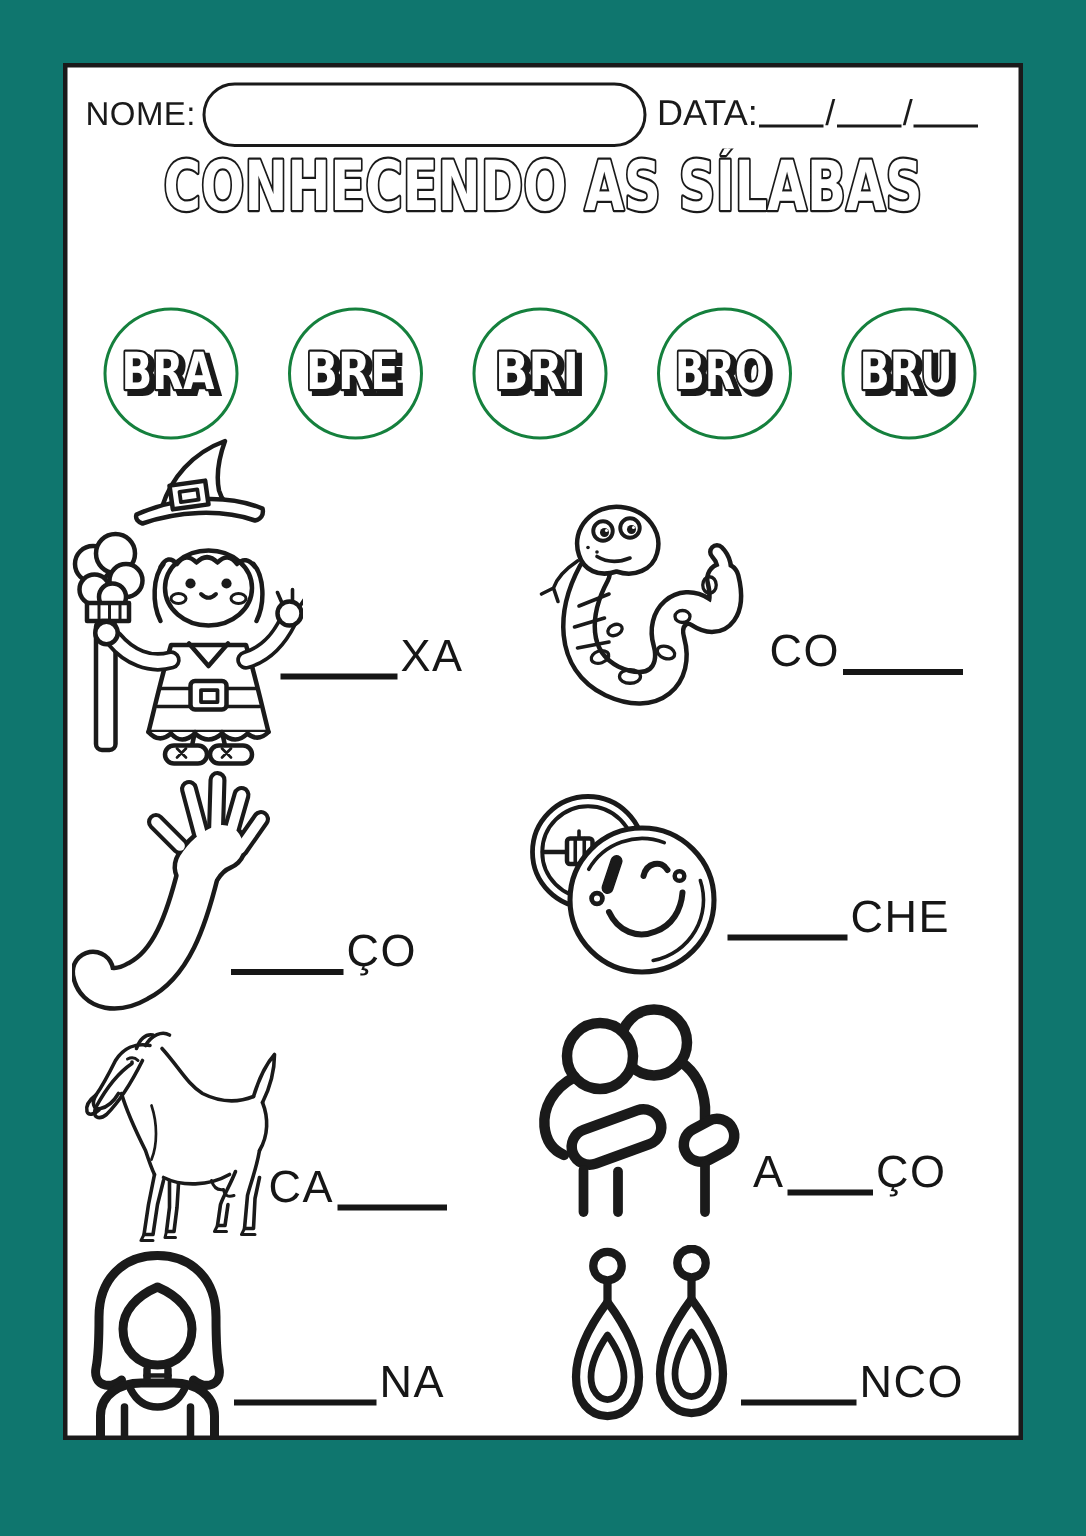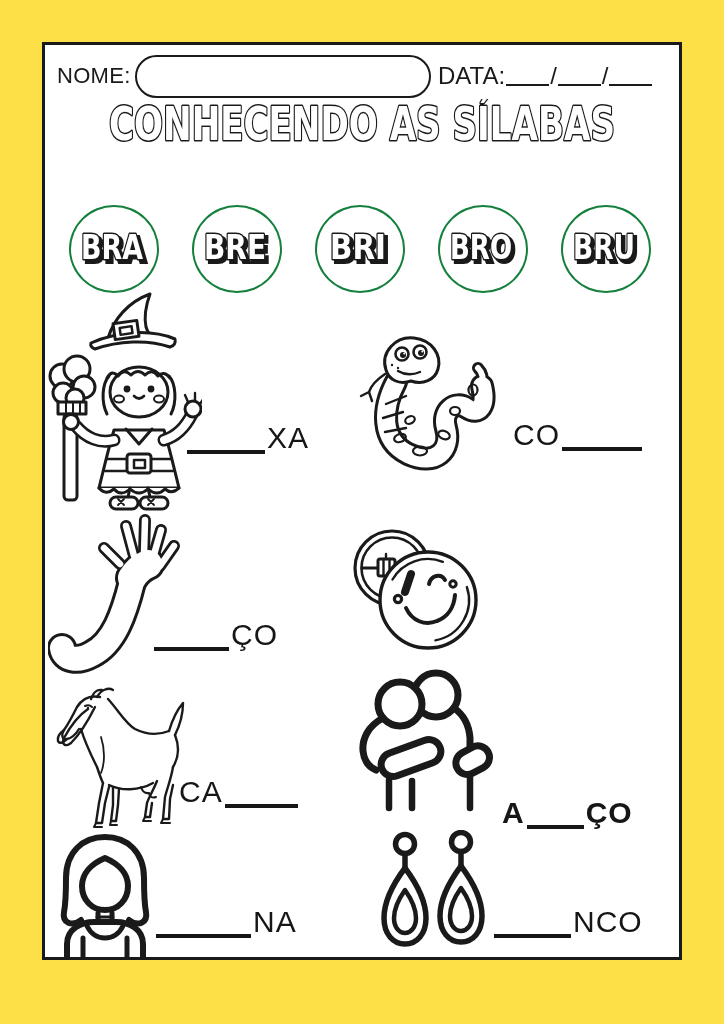--- a/index.html
+++ b/index.html
@@ -1,17 +1,17 @@
 <!DOCTYPE html>
 <html><head>
 <meta charset="utf-8">
 <style>
   html,body{margin:0;padding:0;background:#e8e8e8;}
   .sheet{
-    position:relative;width:724px;height:1024px;background:#fde047;
+    position:relative;width:724px;height:1024px;background:#0f766e;
     font-family:"Liberation Sans",sans-serif;color:#1a1a1a;overflow:hidden;
     margin:0 auto;
   }
   .abs{position:absolute;}
   .frame{
     position:absolute;left:42px;top:42px;width:634px;height:912px;
     border:3px solid #1a1a1a;background:#fff;
   }
   .form-label{font-size:22px;letter-spacing:.3px;white-space:nowrap;}
   .name-oval{
@@ -190,20 +190,23 @@
       <path d="M34,29 V34" stroke-width="2.4"></path>
       <circle cx="76" cy="75" r="48" fill="#fff" stroke-width="3.4"></circle>
       <circle cx="76" cy="75" r="41" stroke-width="2.4" stroke-dasharray="58 36 70 94" transform="rotate(-150 76 75)"></circle>
       <path d="M59,49 L53,67" stroke-width="8"></path>
       <path d="M77,59 C79,50 89,48 93,55" stroke-width="4"></path>
       <circle cx="101" cy="59" r="3.2" stroke-width="3"></circle>
       <circle cx="46" cy="74" r="3.6" stroke-width="3.2"></circle>
       <path d="M54,83 C60,96 73,101 85,96 C96,92 102,82 103,70" stroke-width="4"></path>
     </g>
   </svg>
+  <div class="word" style="left:483px;top:591px;">
+    <span class="blank" style="width:80px;"></span><span>CHE</span>
+  </div>
 
   <svg class="icon" style="left:45px;top:685px;" width="150" height="145" viewBox="0 0 150 145">
     <g fill="none" stroke="#1a1a1a" stroke-width="2.4" stroke-linecap="round" stroke-linejoin="round">
       <path d="M52,12 C56,5 63,2 68,5"></path>
       <path d="M46,14 C48,8 52,4 57,5"></path>
       <path d="M55,12 C45,10 37,14 32,22 C28,30 24,38 19,45 C16,50 17,55 22,54 C27,53 31,49 34,44"></path>
       <path d="M19,45 C15,48 12,52 13,56 C14,59 18,58 21,55"></path>
       <path d="M50,22 C44,34 36,48 26,58 C21,62 16,60 19,53 C25,42 34,30 43,24"></path>
       <path d="M40,21 q4,-2 7,1" stroke-width="2"></path>
       <circle cx="43" cy="23" r="1.2" fill="#1a1a1a" stroke="none"></circle>
@@ -231,21 +234,21 @@
       <path d="M102,40 C112,47 117,57 118,70 L118,82"></path>
       <circle cx="48" cy="36" r="22" fill="#fff"></circle>
       <path d="M31,50 C16,58 10,71 11,83 C12,93 17,99 24,102"></path>
       <rect x="28" y="78" width="62" height="24" rx="12" fill="#fff" transform="rotate(-20 59 90)"></rect>
       <rect x="103" y="81" width="35" height="23" rx="11.5" fill="#fff" transform="rotate(-28 120 92)"></rect>
       <path d="M37,112 V140" stroke-width="6.5"></path>
       <path d="M60,113 V140" stroke-width="6.5"></path>
       <path d="M118,108 V140" stroke-width="6.5"></path>
     </g>
   </svg>
-  <div class="word" style="left:502px;top:792px;font-weight:bold;">
+  <div class="word" style="left:502px;top:761px;">
     <span>A</span><span class="blank" style="width:57px;"></span><span>ÇO</span>
   </div>
 
   <svg class="icon" style="left:45px;top:830px;" width="120" height="130" viewBox="0 0 120 130">
     <g fill="none" stroke="#1a1a1a" stroke-width="6" stroke-linecap="round" stroke-linejoin="round">
       <path d="M36,90 C27,97 17,93 19,82 C21,72 21,62 21,48 C21,22 38,7 60,7 C82,7 99,22 99,48 C99,62 99,72 101,82 C103,93 93,97 84,90"></path>
       <path d="M60,28 C46,34 37,44 37,56 C37,70 47,80 60,80 C73,80 83,70 83,56 C83,44 74,34 60,28 Z"></path>
       <path d="M53,83 V92 M67,83 V92" stroke-width="5"></path>
       <path d="M52,87 H68" stroke-width="3"></path>
       <path d="M22,128 L22,114 C22,99 36,92 49,92 L71,92 C84,92 98,99 98,114 L98,128"></path>

